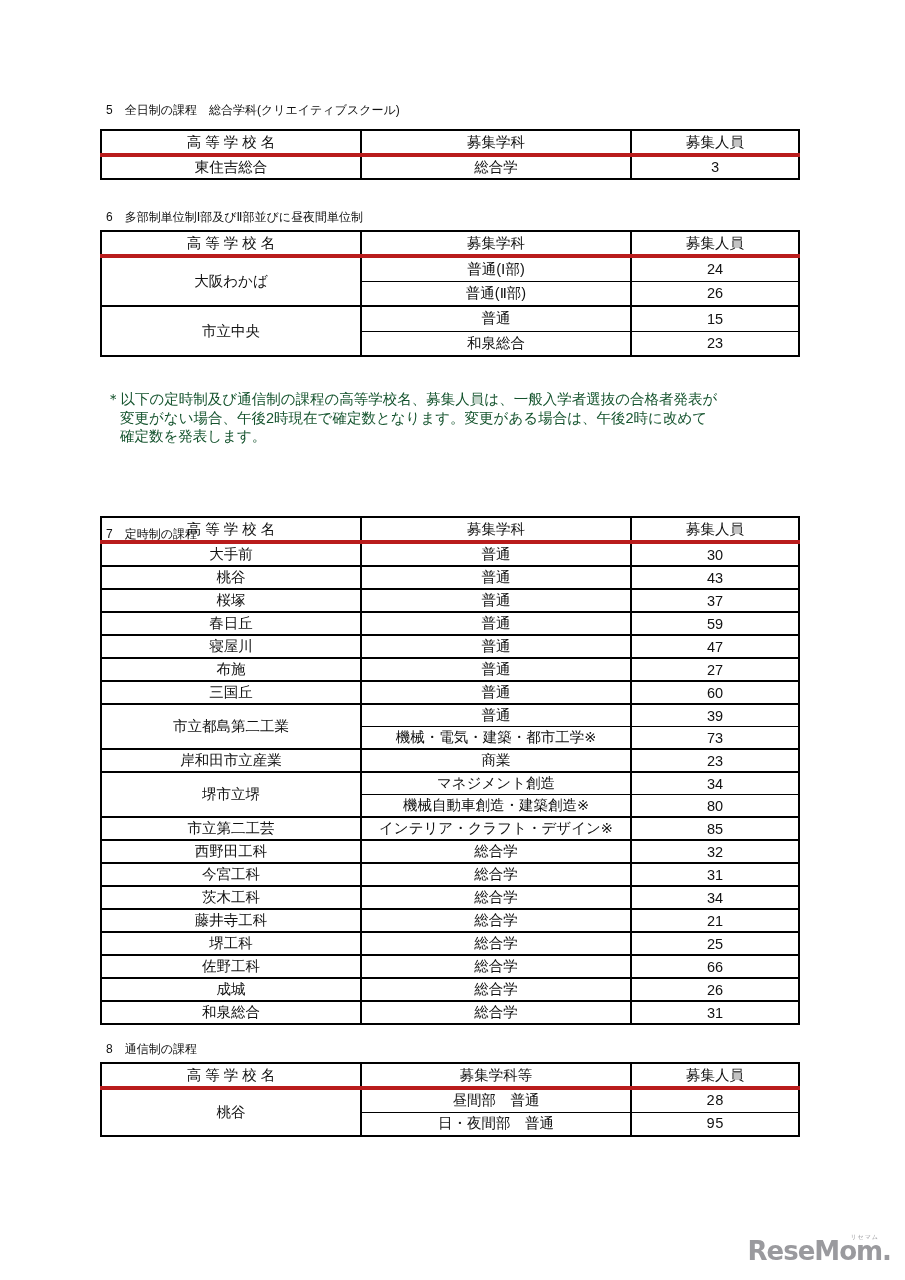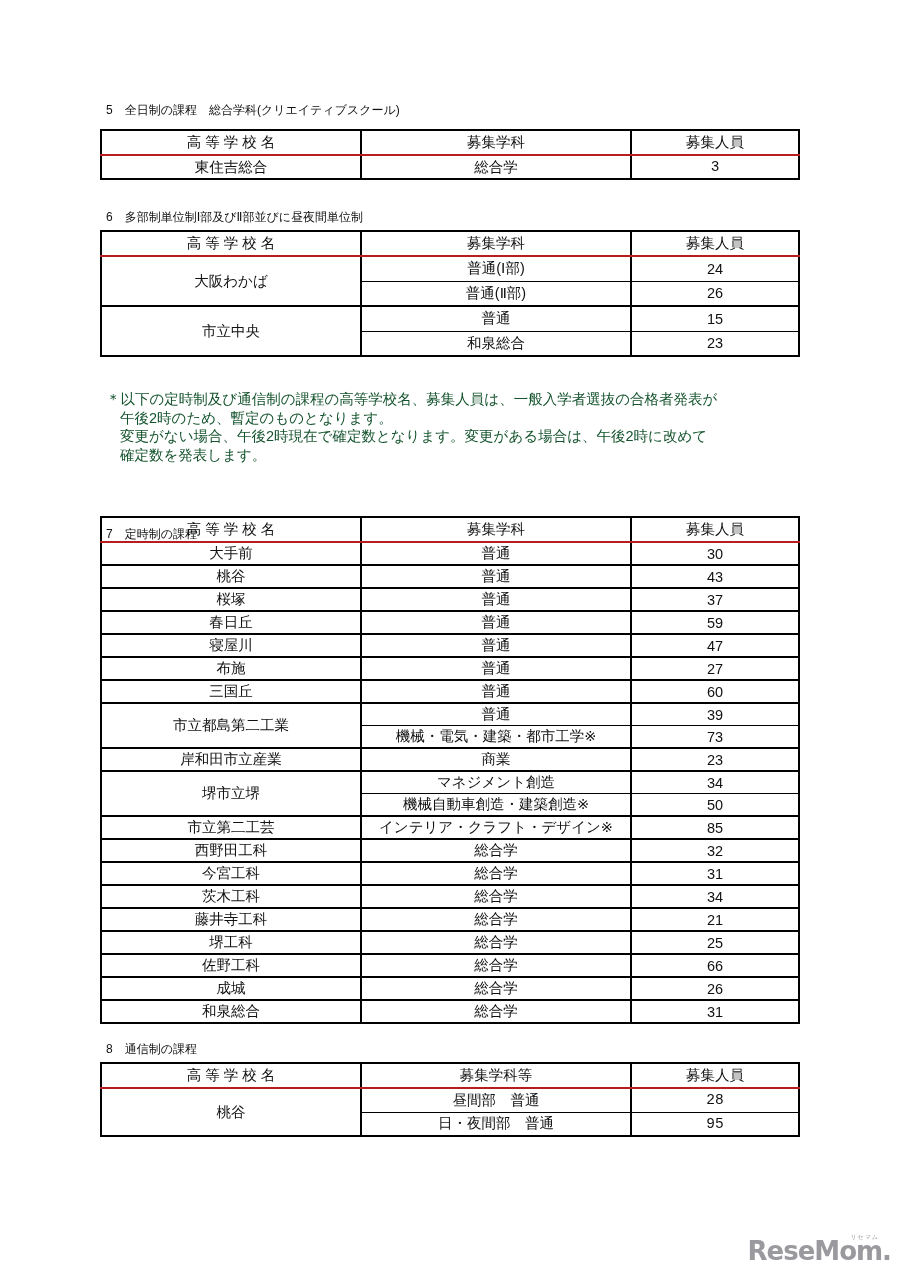--- a/index.html
+++ b/index.html
@@ -29,21 +29,21 @@
   .doc-table th, .doc-table td {
     border-left:2px solid #000;
     border-right:2px solid #000;
     border-top:1px solid #000;
     border-bottom:1px solid #000;
     text-align:center; vertical-align:middle;
     padding:1px 2px;
     font-weight:normal;
     overflow:hidden; white-space:nowrap;
   }
-  .doc-table thead th { border-bottom:2px solid #b91c1c; height:25px; }
+  .doc-table thead th { border-bottom:4px solid #b91c1c; height:25px; }
   .doc-table tbody { border-top:2px solid #000; border-bottom:2px solid #000; }
   .doc-table td { height:23px; }
   #table5 td, #table8 td { height:24px;font-family:Liberation Mono, monospace; }
   #table6 td { height:25px; }
   #table7 td { height:22px; }
   .note {
     position:absolute; left:106px; top:390px; width:720px;
     font-size:14.5px; line-height:18.5px; color:#14532d;
   }
   .note-line { white-space:nowrap; padding-left:14px; }
@@ -125,21 +125,20 @@
         </tr>
         <tr>
           <td>和泉総合</td>
           <td>23</td>
         </tr>
       </tbody>
     </table>
 
   <div class="note">
     <div class="note-line first"><span>＊</span><span>以下の定時制及び通信制の課程の高等学校名、募集人員は、一般入学者選抜の合格者発表が</span></div>
-    <div class="note-line">午後2時のため、暫定のものとなります。</div>
     <div class="note-line">変更がない場合、午後2時現在で確定数となります。変更がある場合は、午後2時に改めて</div>
     <div class="note-line">確定数を発表します。</div>
   </div>
 
   <div class="section-title" style="top:492px;margin-top:32px;">7　定時制の課程</div>
   <table class="doc-table" id="table7" style="top:516px;">
       <colgroup>
         <col style="width: 260px;">
         <col style="width: 270px;">
         <col style="width: 168px;">
@@ -219,21 +218,21 @@
         </tr>
       </tbody>
       <tbody>
         <tr>
           <td rowspan="2">堺市立堺</td>
           <td>マネジメント創造</td>
           <td>34</td>
         </tr>
         <tr>
           <td>機械自動車創造・建築創造※</td>
-          <td>50</td>
+          <td>80</td>
         </tr>
       </tbody>
       <tbody>
         <tr>
           <td rowspan="1">市立第二工芸</td>
           <td>インテリア・クラフト・デザイン※</td>
           <td>85</td>
         </tr>
       </tbody>
       <tbody>

